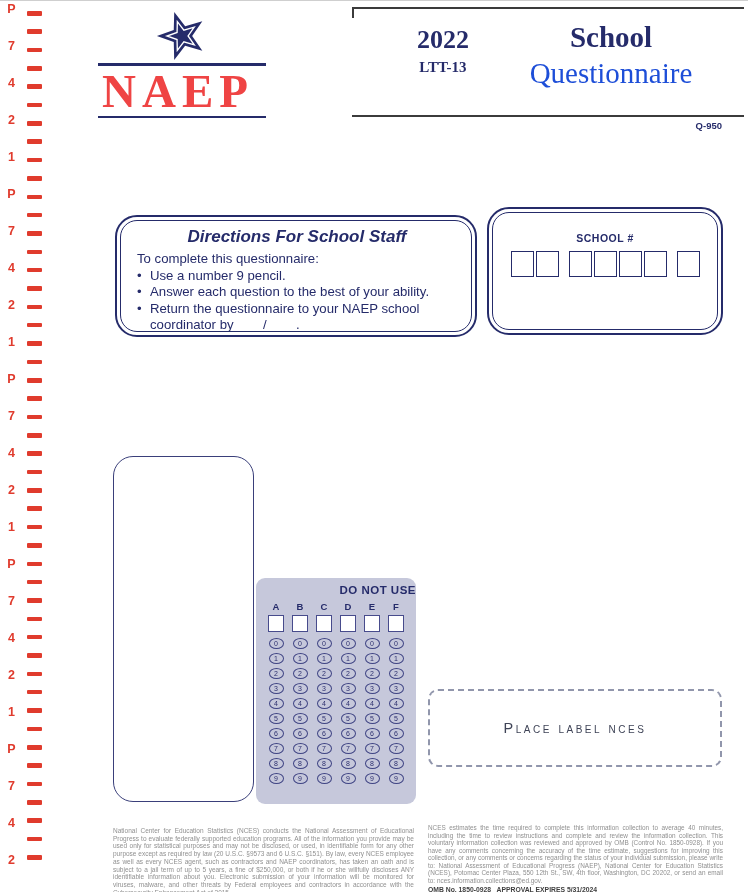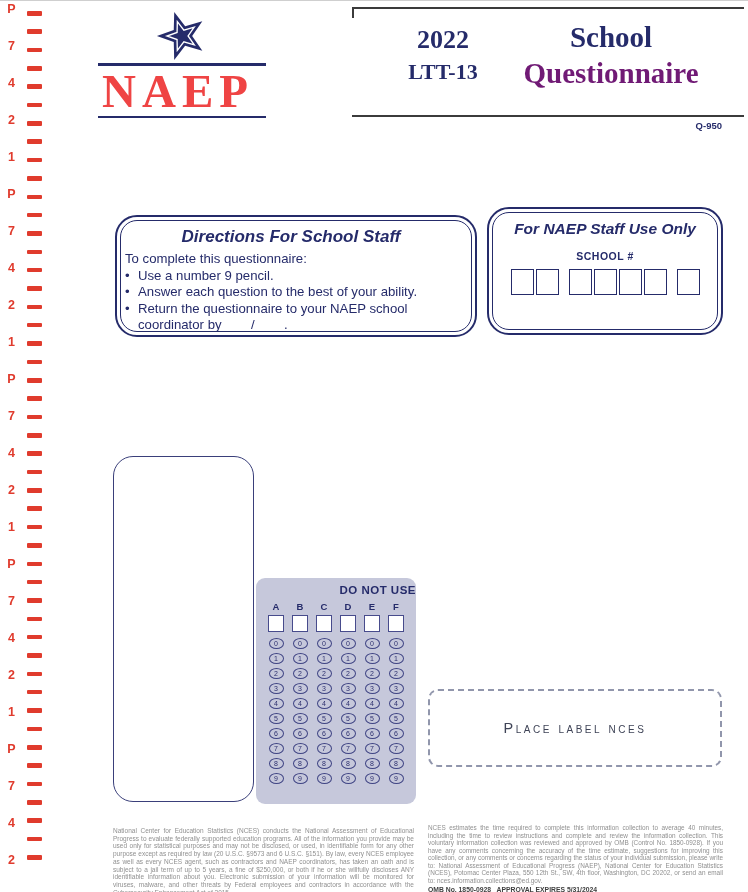--- a/index.html
+++ b/index.html
@@ -20,32 +20,32 @@
              letter-spacing:6px;line-height:50px;padding-left:4px;}
   .logo-org{margin-top:7px;font-family:"Liberation Serif",serif;font-weight:bold;
             font-size:12.5px;line-height:17px;letter-spacing:0.4px;}
   
   .hdr-rule-top{position:absolute;left:352px;top:6px;width:392px;height:2px;background:#3b3b3b;}
   .hdr-tick{position:absolute;left:352px;top:6px;width:2px;height:11px;background:#3b3b3b;}
   .hdr-rule-bottom{position:absolute;left:352px;top:114px;width:392px;height:1.5px;background:#3b3b3b;}
   .hdr-year{position:absolute;left:393px;top:24px;width:100px;text-align:center;color:#252b6a;
             font-family:"Liberation Serif",serif;font-weight:bold;font-size:26px;}
   .hdr-form{position:absolute;left:393px;top:58px;width:100px;text-align:center;color:#252b6a;
-            font-family:"Liberation Serif",serif;font-weight:bold;font-size:22px;}
+            font-family:"Liberation Serif",serif;font-weight:bold;font-size:15px;}
   .hdr-title1{position:absolute;left:505px;top:20px;width:212px;text-align:center;color:#252b6a;
               font-family:"Liberation Serif",serif;font-weight:bold;font-size:29px;}
-  .hdr-title2{position:absolute;left:505px;top:56px;width:212px;text-align:center;color:#701a75;
-              font-family:"Liberation Serif",serif;font-weight:bold;font-size:29px;}
+  .hdr-title2{position:absolute;left:505px;top:56px;width:212px;text-align:center;color:#1d4ed8;
+              font-family:"Liberation Serif",serif;font-weight:normal;font-size:29px;}
   .q-code{position:absolute;left:622px;top:119px;width:100px;text-align:right;color:#252b6a;
           font-size:9.5px;font-weight:bold;}
   
   .dbox{position:absolute;border:2.5px solid #252b6a;border-radius:22px;padding:3px;box-sizing:border-box;background:#fff;}
   .dbox-inner{border:1.2px solid #252b6a;border-radius:17px;width:100%;height:100%;box-sizing:border-box;overflow:hidden;}
   .directions{left:115px;top:214px;width:362px;height:122px;}
-  .directions .dbox-inner{padding:6px 14px 0 4px;}
+  .directions .dbox-inner{padding:6px 14px 0 16px;}
   .dir-title{color:#252b6a;font-weight:bold;font-style:italic;font-size:17px;text-align:center;margin-bottom:4px;}
   .dir-intro{color:#252b6a;font-size:13.2px;line-height:16.5px;}
   .dir-bullet{display:flex;color:#252b6a;font-size:13.2px;line-height:16.5px;}
   .dir-bullet .bm{width:13px;flex:none;}
   .staff{left:487px;top:206px;width:236px;height:128px;}
   .staff .dbox-inner{padding-top:7px;}
   .staff-title{color:#252b6a;font-weight:bold;font-style:italic;font-size:15.5px;text-align:center;}
   .school-label{color:#252b6a;font-weight:bold;font-size:10.5px;text-align:center;margin-top:12px;letter-spacing:0.5px;}
   .school-boxes{display:flex;justify-content:center;gap:10px;margin-top:7px;}
   .box-group{display:flex;gap:2px;}
@@ -192,21 +192,20 @@
       </div>
       <div class="dir-bullet">
         <span class="bm">•</span>
         <span>Return the questionnaire to your NAEP school coordinator by ___ / ___ .</span>
       </div>
     </div>
   </div>
 
   <div class="dbox staff">
     <div class="dbox-inner">
-      <div class="staff-title">For NAEP Staff Use Only</div>
       <div class="school-label">SCHOOL #</div>
       <div class="school-boxes">
           <div class="box-group">
             <div class="digit-box"></div>
             <div class="digit-box"></div>
           </div>
           <div class="box-group">
             <div class="digit-box"></div>
             <div class="digit-box"></div>
             <div class="digit-box"></div>

